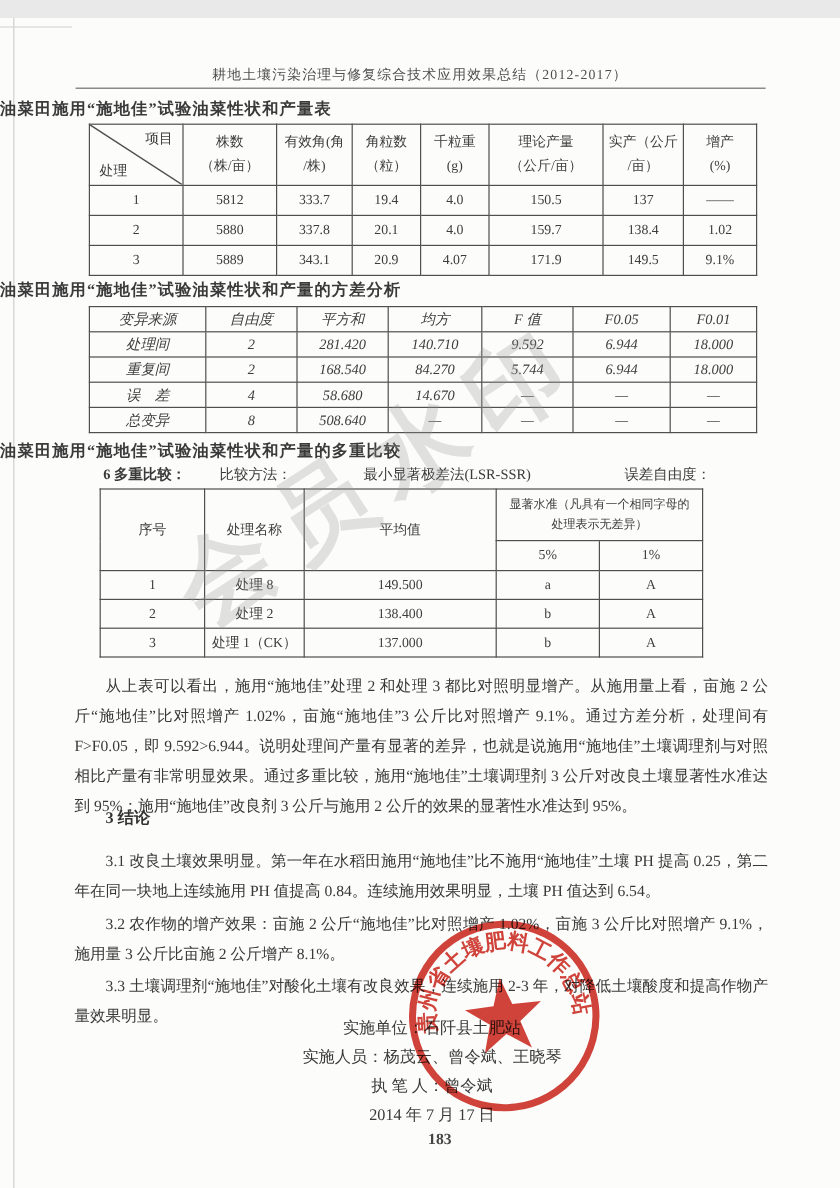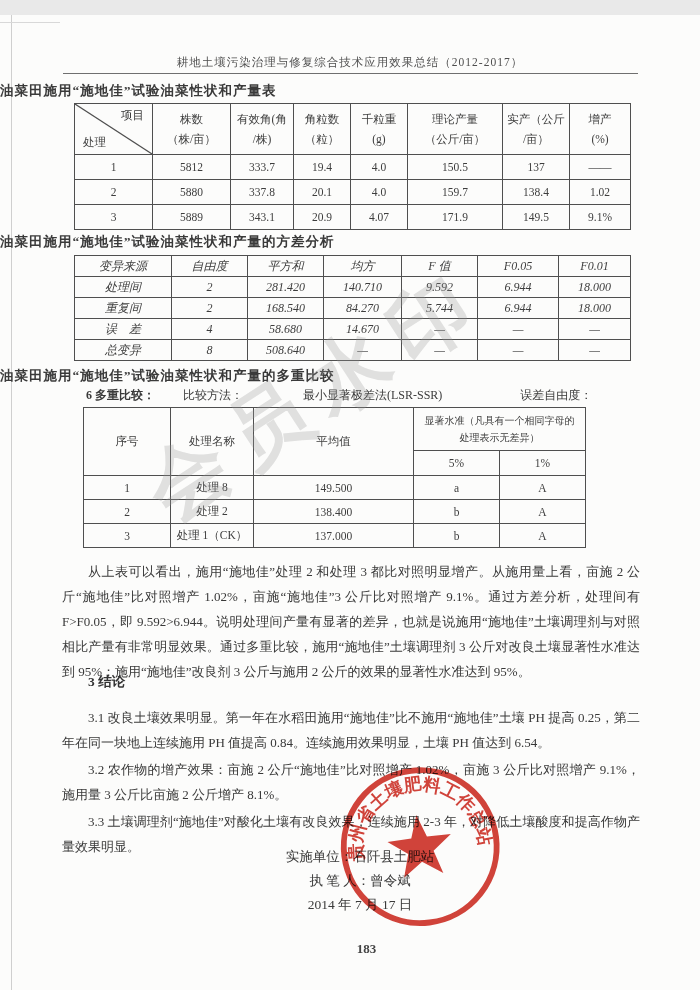--- a/index.html
+++ b/index.html
@@ -298,20 +298,21 @@
 
   <p class="body-par p-main">从上表可以看出，施用“施地佳”处理 2 和处理 3 都比对照明显增产。从施用量上看，亩施 2 公斤“施地佳”比对照增产 1.02%，亩施“施地佳”3 公斤比对照增产 9.1%。通过方差分析，处理间有 F&gt;F0.05，即 9.592&gt;6.944。说明处理间产量有显著的差异，也就是说施用“施地佳”土壤调理剂与对照相比产量有非常明显效果。通过多重比较，施用“施地佳”土壤调理剂 3 公斤对改良土壤显著性水准达到 95%；施用“施地佳”改良剂 3 公斤与施用 2 公斤的效果的显著性水准达到 95%。</p>
 
   <div class="h-conclusion">3 结论</div>
   <p class="body-par p-c1">3.1 改良土壤效果明显。第一年在水稻田施用“施地佳”比不施用“施地佳”土壤 PH 提高 0.25，第二年在同一块地上连续施用 PH 值提高 0.84。连续施用效果明显，土壤 PH 值达到 6.54。</p>
   <p class="body-par p-c2">3.2 农作物的增产效果：亩施 2 公斤“施地佳”比对照增产 1.02%，亩施 3 公斤比对照增产 9.1%，施用量 3 公斤比亩施 2 公斤增产 8.1%。</p>
   <p class="body-par p-c3">3.3 土壤调理剂“施地佳”对酸化土壤有改良效果，连续施用 2-3 年，对降低土壤酸度和提高作物产量效果明显。</p>
 
   <div class="signature">
     <div>实施单位：石阡县土肥站</div>
+    <div>实施人员：杨茂云、曾令斌、王晓琴</div>
     <div>执 笔 人：曾令斌</div>
     <div>2014 年 7 月 17 日</div>
   </div>
 
   <svg class="stamp" viewBox="0 0 200 200">
     <circle cx="100" cy="102" r="91" fill="none" stroke-width="7" stroke="#cd2a20"></circle>
     <polygon points="100,64 109.4,91.1 138,91.6 115.2,108.9 123.5,136.4 100,120 76.5,136.4 84.8,108.9 62,91.6 90.6,91.1" fill="#cd2a20"></polygon>
     <defs>
       <path id="stampArc" d="M 34,128 A 70,70 0 1 1 166,128" fill="none"></path>
     </defs>

